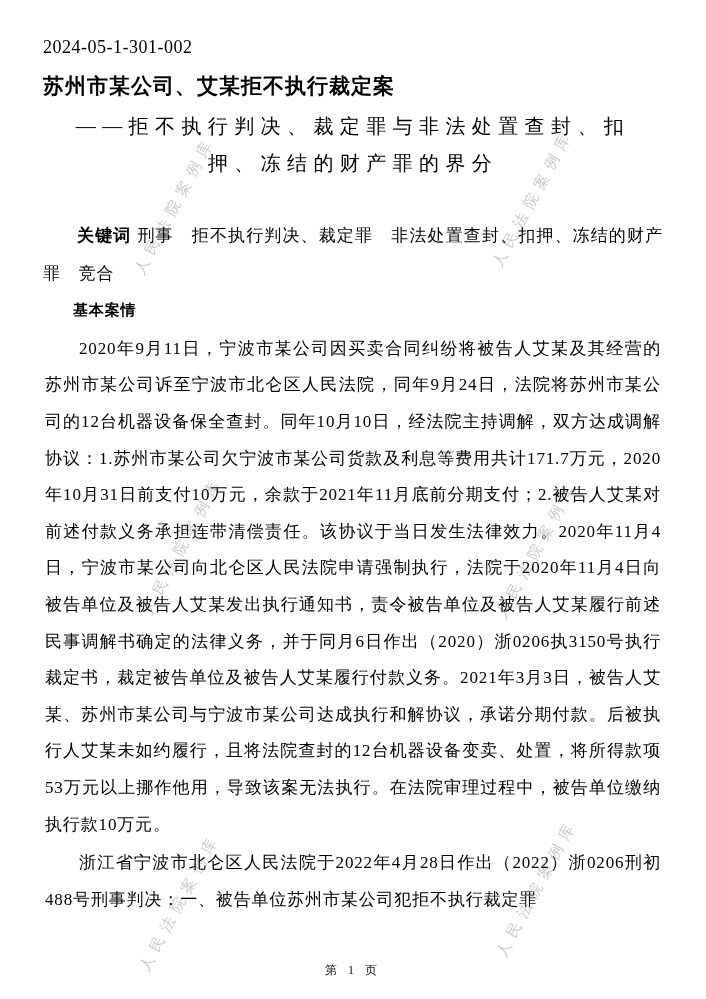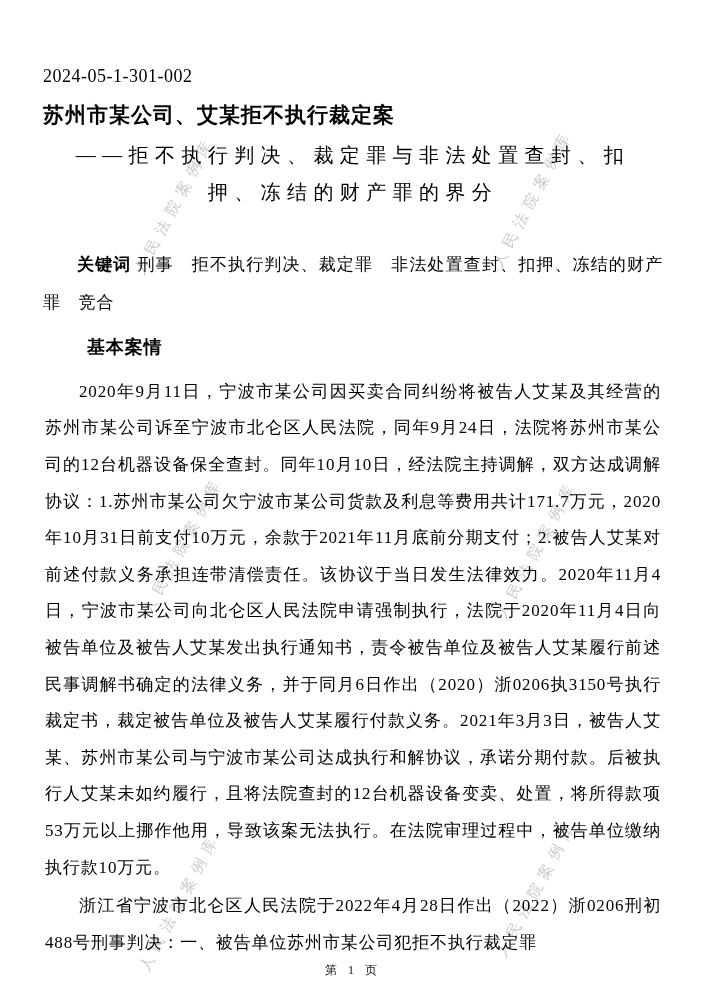--- a/index.html
+++ b/index.html
@@ -40,21 +40,21 @@
   .wm-5 { left: 180px; top: 902px; }
   .wm-6 { left: 537px; top: 888px; }
 
   
   .page {
     position: relative;
     z-index: 1;
     box-sizing: border-box;
     width: 706px;
     height: 999px;
-    padding: 65px 43px 0 43px;
+    padding: 36px 43px 0 43px;
   }
   .case-number {
     font-size: 18px;
     line-height: 22px;
     letter-spacing: 0.5px;
   }
   .doc-title {
     margin: 14px 0 0 0;
     text-align: left;
     font-family: "Liberation Sans", "DejaVu Sans", sans-serif;
@@ -81,25 +81,25 @@
   .keywords-para {
     margin: 0;
     text-indent: 2em;
   }
   .kw-label {
     font-family: Liberation Mono, monospace;
     font-weight: 700;
     margin-right: 6px;
   }
   .section-heading {
-    margin: 8px;
+    margin: 0;
     text-indent: 2em;
     font-family: "Liberation Sans", "DejaVu Sans", sans-serif;
     font-weight: 700;
-    font-size: 18px;
+    font-size: 15px;
     line-height: 36.6px;
   }
   .body-para {
     margin: 2px;
     text-indent: 2em;
   }
   .page-footer {
     position: absolute;
     left: 0;
     right: 0;

